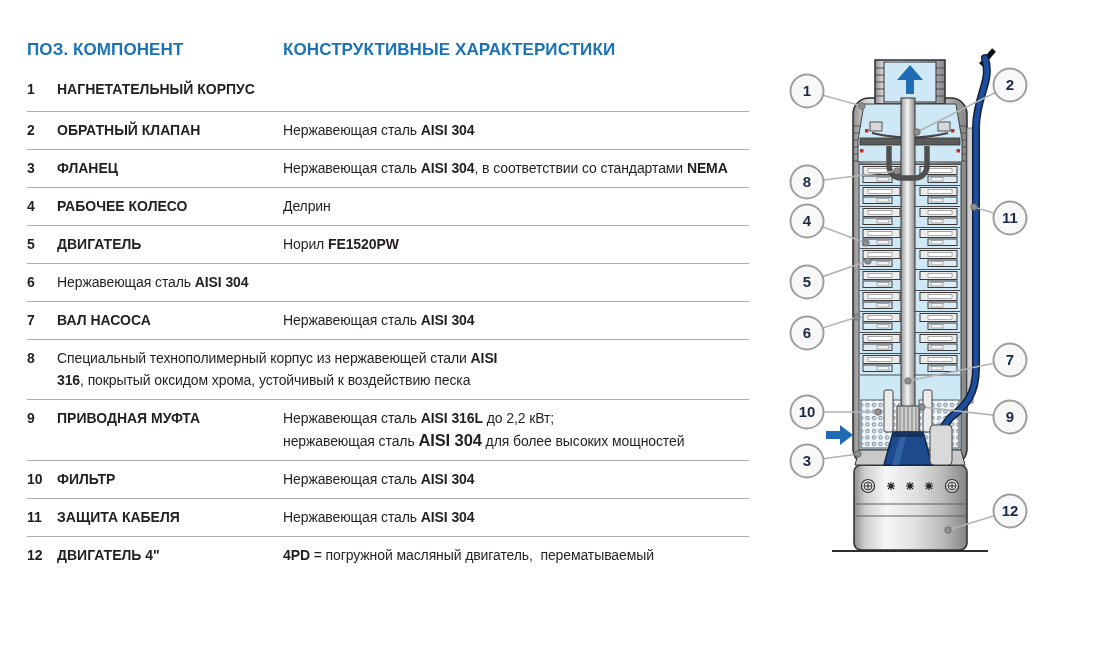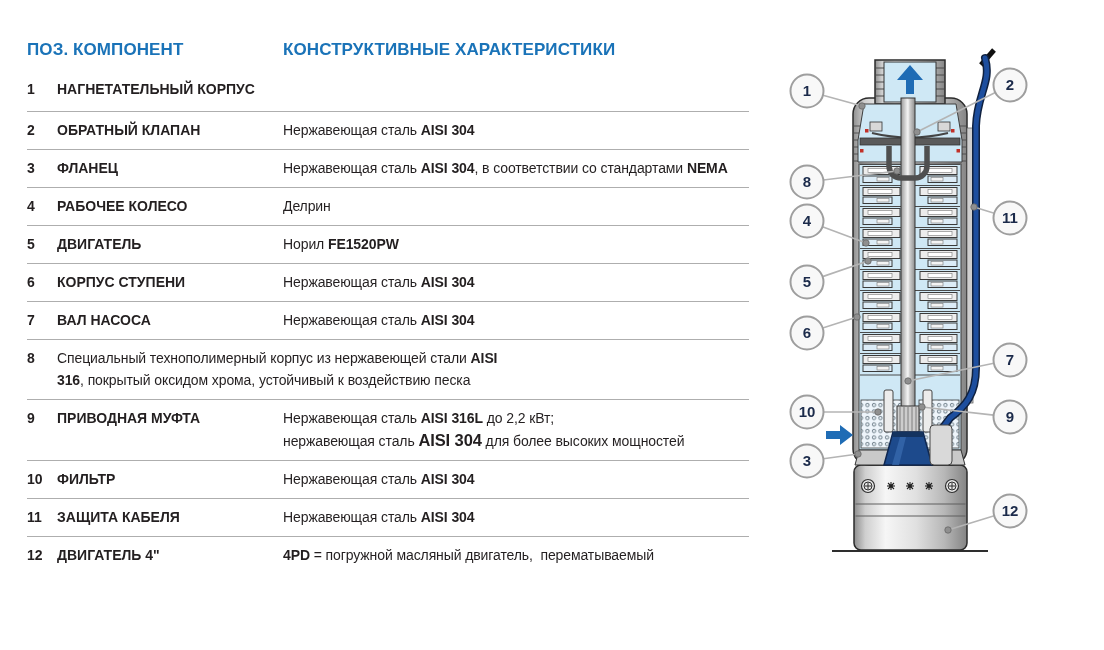--- a/index.html
+++ b/index.html
@@ -59,21 +59,20 @@
         </div>
         <div class="row">
           <div class="num">5</div>
           <div class="name">ДВИГАТЕЛЬ</div>
           <div class="desc">
             <div class="line"><span>Норил </span><span class="b">FE1520PW</span></div>
           </div>
         </div>
         <div class="row">
           <div class="num">6</div>
-          <div class="name">КОРПУС СТУПЕНИ</div>
           <div class="desc">
             <div class="line"><span>Нержавеющая сталь </span><span class="b">AISI 304</span></div>
           </div>
         </div>
         <div class="row">
           <div class="num">7</div>
           <div class="name">ВАЛ НАСОСА</div>
           <div class="desc">
             <div class="line"><span>Нержавеющая сталь </span><span class="b">AISI 304</span></div>
           </div>

